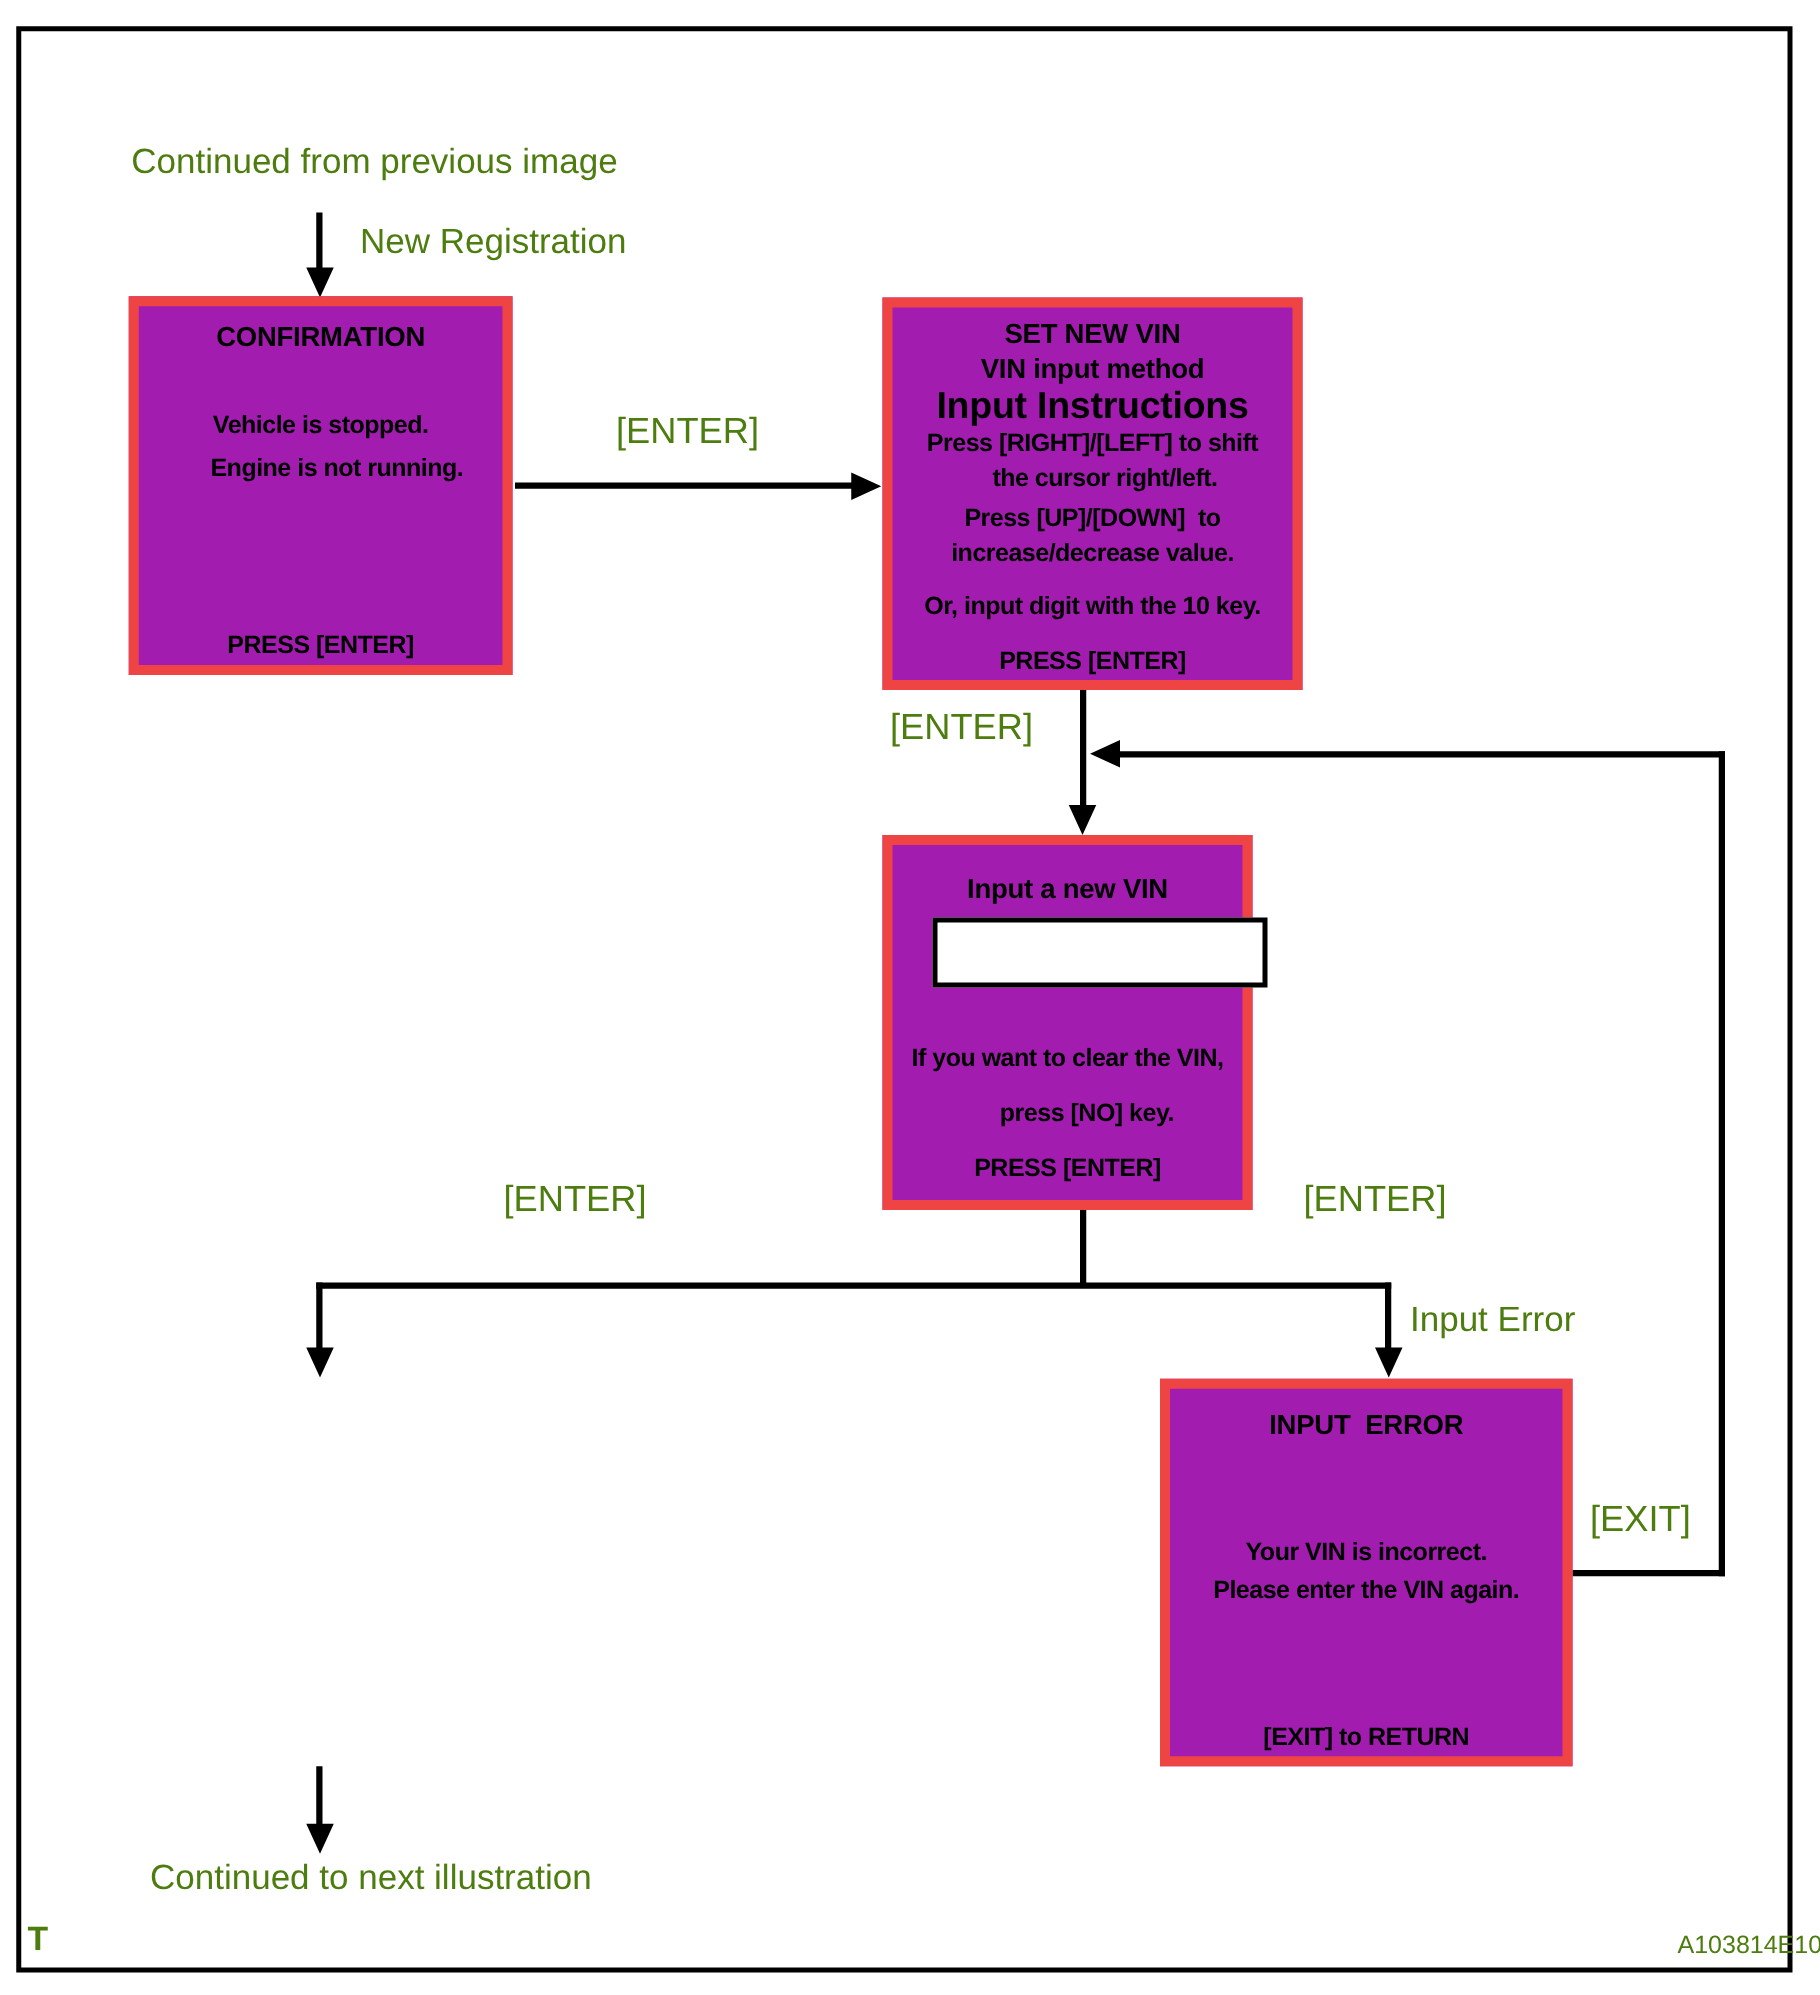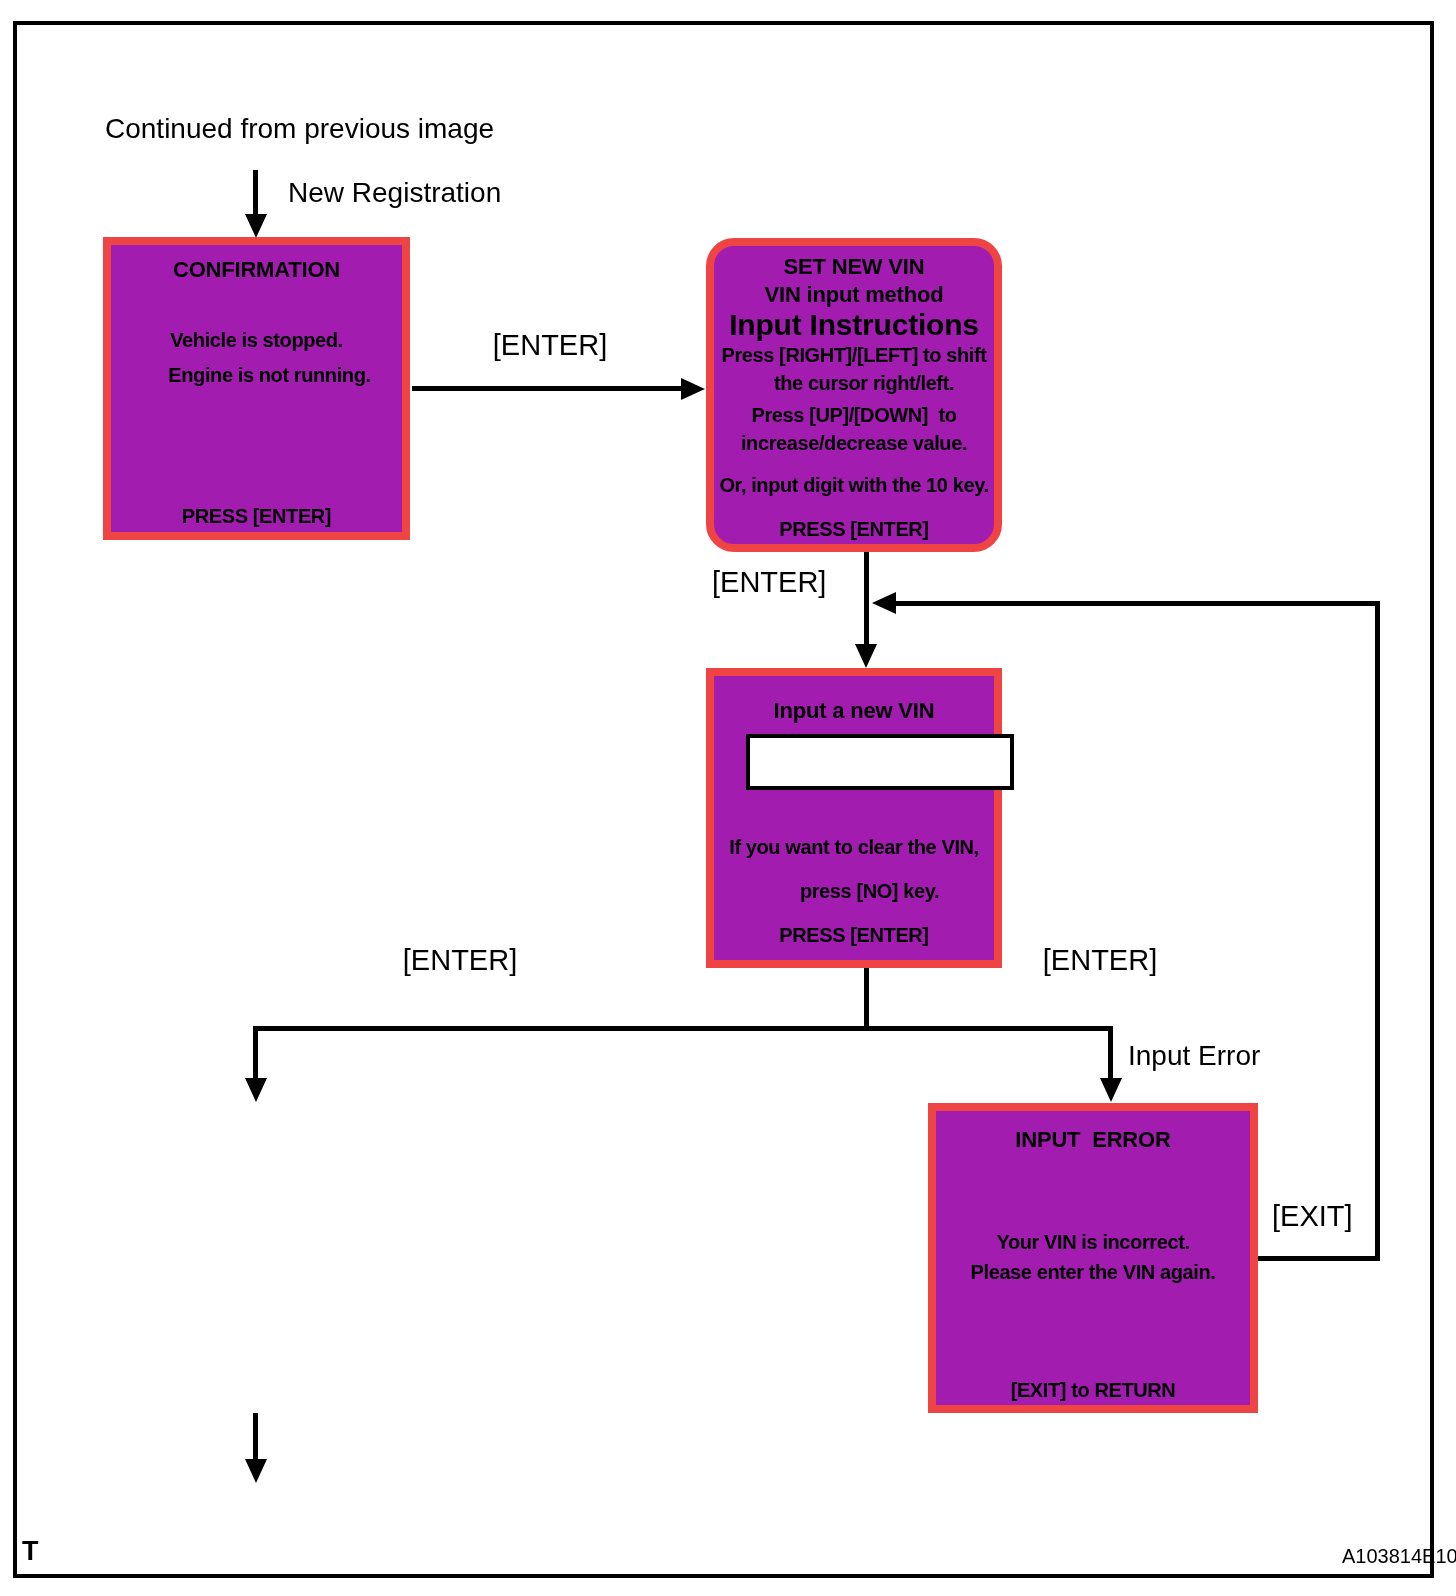--- a/index.html
+++ b/index.html
@@ -5,21 +5,21 @@
   * { margin:0; padding:0; box-sizing:border-box; }
   html,body { background:#ffffff; }
   #stage {
     position:relative;
     width:1456px; height:1596px;
     background:#ffffff;
     font-family:"Liberation Sans","DejaVu Sans",sans-serif;
     color:#000;
     overflow:hidden;
   }
-  .txt { position:absolute; white-space:pre; color:#000000; }
+  .txt { position:absolute; white-space:pre; color:#4d7c0f; }
   .note  { font-size:28px; }
   .conn  { font-size:29px; }
   .fc-box {
     position:absolute;
     border:8px solid #ef4444;
     background:#a21caf;
   }
   .bx-line {
     position:absolute; left:0; right:0;
     text-align:center; white-space:pre;
@@ -58,21 +58,21 @@
     <div class="bx-line bx-title" style="top:12px;">CONFIRMATION</div>
     <div class="bx-line bx-body" style="top:84px;">Vehicle is stopped.</div>
     <div class="bx-line bx-body" style="top:119px;padding-left:26px;">Engine is not running.</div>
     <div class="bx-line bx-body" style="top:260px;">PRESS [ENTER]</div>
   </div>
 
   <div class="txt conn" style="left:480px; top:329px; width:140px; text-align:center;">[ENTER]</div>
   <div class="lh" style="left:412px; top:386px; width:270px;"></div>
   <div class="ah ah-right" style="left:681px; top:378px;"></div>
 
-  <div class="fc-box" style="left:706px; top:238px; width:296px; height:314px;border-radius:28px;">
+  <div class="fc-box" style="left:706px; top:238px; width:336px; height:314px;">
     <div class="bx-line bx-title" style="top:8px;">SET NEW VIN</div>
     <div class="bx-line bx-title" style="top:36px;">VIN input method</div>
     <div class="bx-line bx-head" style="top:62px;">Input Instructions</div>
     <div class="bx-line bx-body" style="top:98px;">Press [RIGHT]/[LEFT] to shift</div>
     <div class="bx-line bx-body" style="top:126px;padding-left:20px;">the cursor right/left.</div>
     <div class="bx-line bx-body" style="top:158px;">Press [UP]/[DOWN]  to</div>
     <div class="bx-line bx-body" style="top:186px;">increase/decrease value.</div>
     <div class="bx-line bx-body" style="top:228px;">Or, input digit with the 10 key.</div>
     <div class="bx-line bx-body" style="top:272px;">PRESS [ENTER]</div>
   </div>
@@ -111,17 +111,18 @@
     <div class="bx-line bx-body" style="top:120px;">Your VIN is incorrect.</div>
     <div class="bx-line bx-body" style="top:150px;">Please enter the VIN again.</div>
     <div class="bx-line bx-body" style="top:268px;">[EXIT] to RETURN</div>
   </div>
 
   <div class="txt conn" style="left:1272px; top:1200px;">[EXIT]</div>
 
   <div class="lv" style="left:253px; top:1413px; height:48px;"></div>
   <div class="ah ah-down" style="left:245px; top:1459px;"></div>
 
+  <div class="txt note" style="left:120px; top:1486px;">Continued to next illustration</div>
 
   <div class="txt" style="left:22px; top:1536px; font-size:27px; font-weight:bold;">T</div>
   <div class="txt" style="left:1342px; top:1545px; font-size:20px;">A103814E10</div>
 
 </div>
 
 </body></html>

